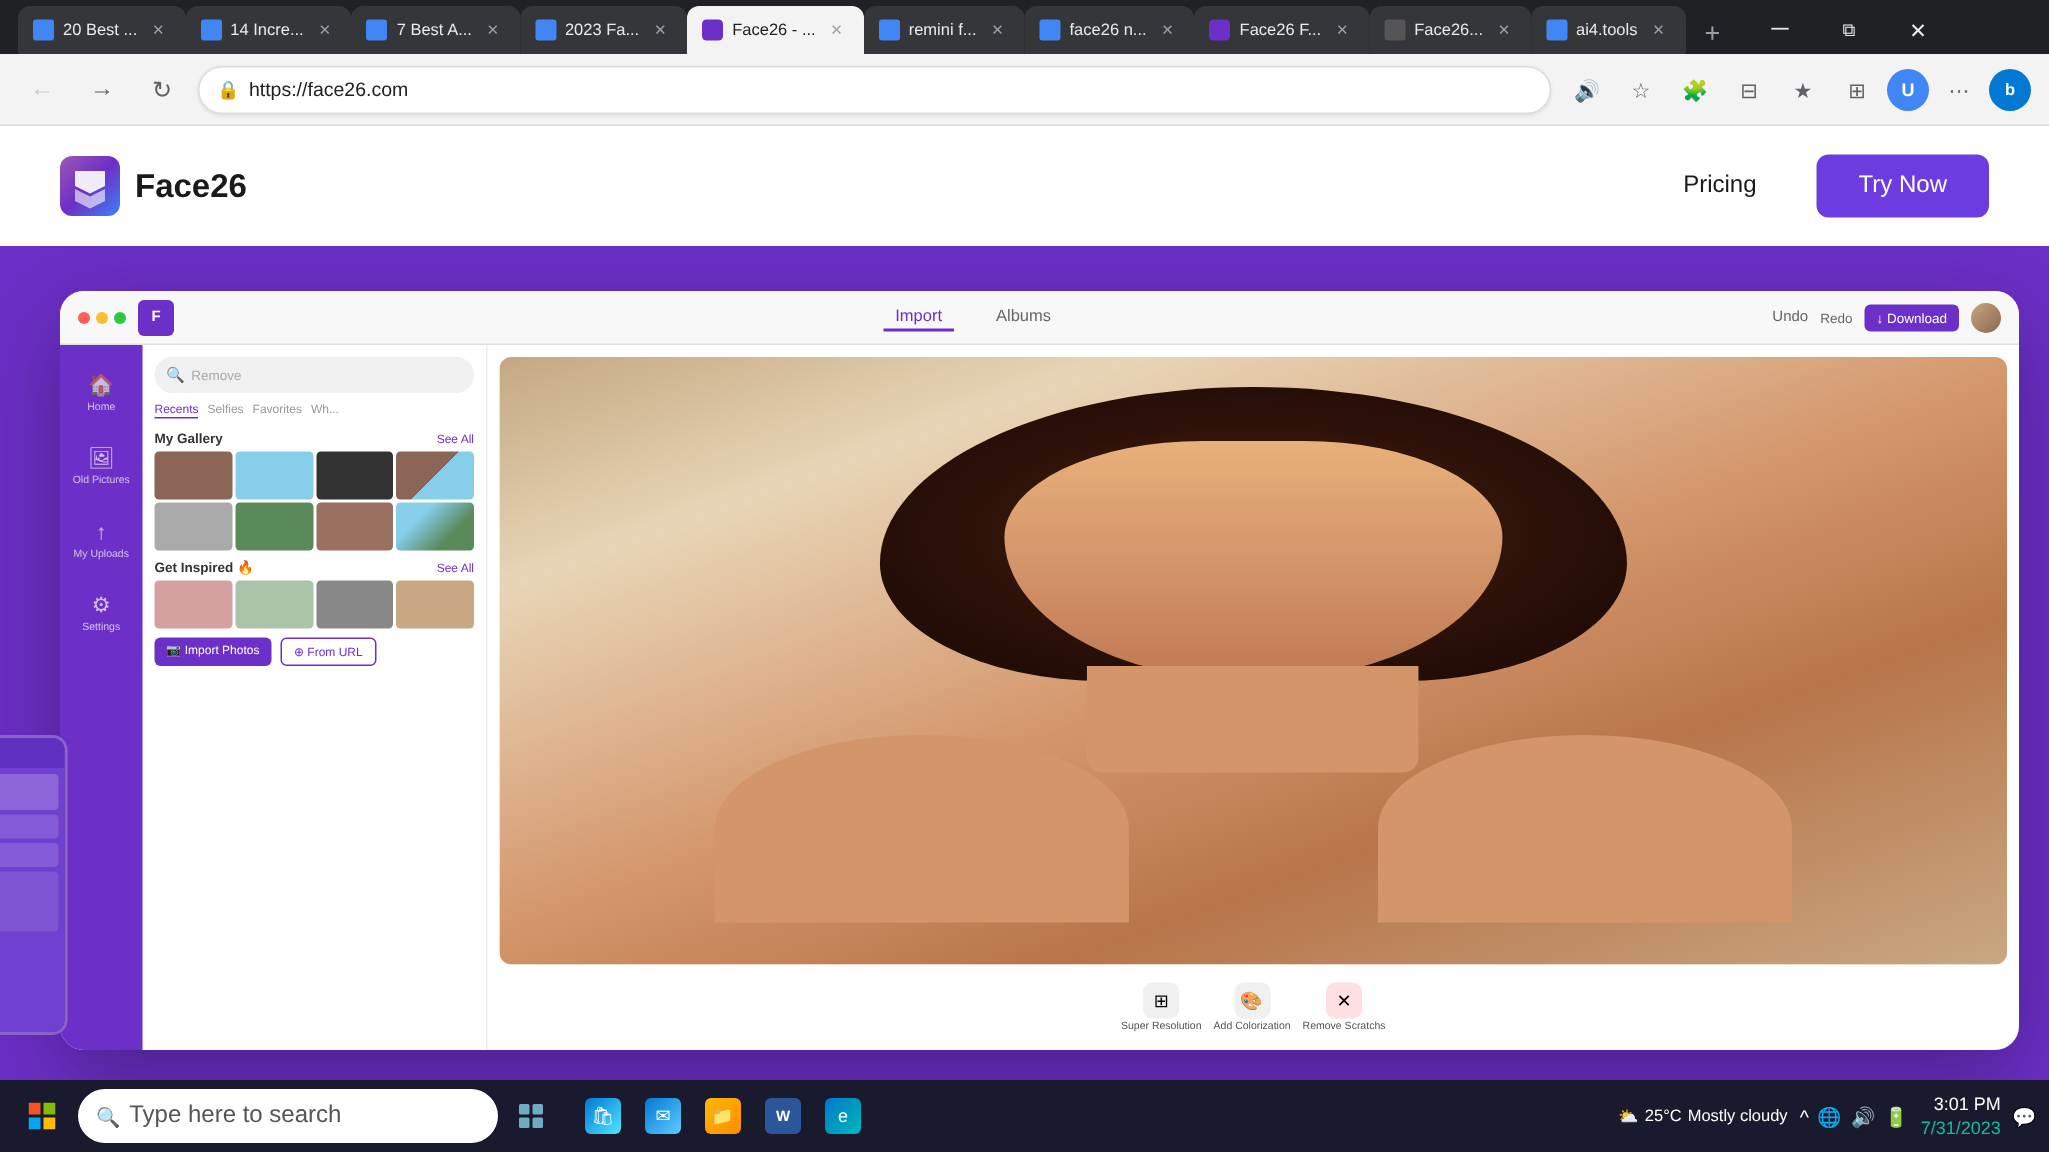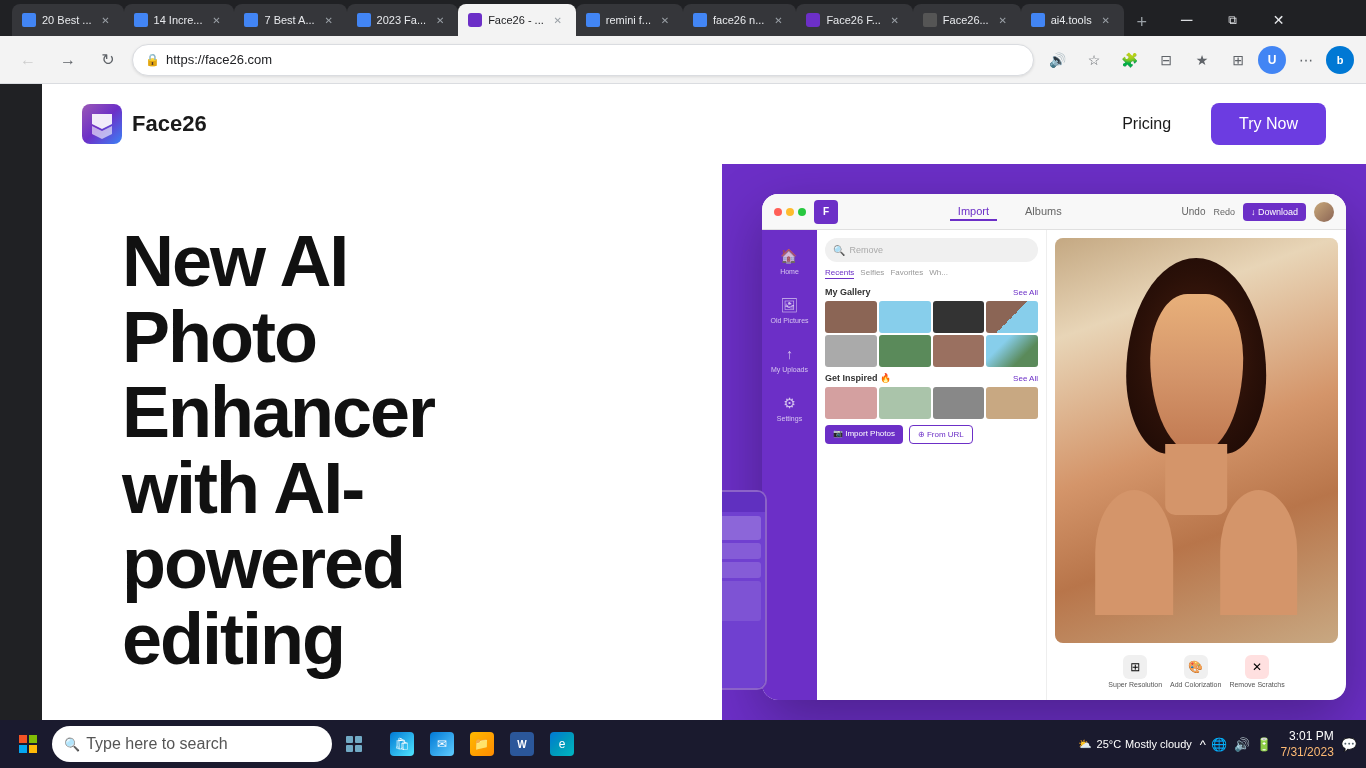--- a/index.html
+++ b/index.html
@@ -24,21 +24,21 @@
     .nav-btn.disabled { color: #ccc; cursor: default; }
     .address-bar { flex: 1; height: 32px; background: white; border-radius: 16px; display: flex; align-items: center; padding: 0 12px; gap: 6px; border: 1px solid #dadce0; box-shadow: 0 1px 3px rgba(0,0,0,0.1); }
     .address-lock { color: #5f6368; font-size: 12px; }
     .address-text { font-size: 13px; color: #202124; flex: 1; }
     .nav-actions { display: flex; align-items: center; gap: 4px; }
     .nav-action-btn { width: 32px; height: 32px; border-radius: 50%; display: flex; align-items: center; justify-content: center; cursor: pointer; color: #5f6368; font-size: 14px; }
     .profile-btn { width: 28px; height: 28px; border-radius: 50%; background: #4285f4; display: flex; align-items: center; justify-content: center; color: white; font-size: 12px; font-weight: bold; cursor: pointer; }
     .bing-btn { width: 28px; height: 28px; border-radius: 50%; background: #0078d4; display: flex; align-items: center; justify-content: center; color: white; font-size: 11px; font-weight: bold; cursor: pointer; }
 
     
-    .website { flex: 1; background: white; display: flex; flex-direction: column; overflow: hidden; position: relative; margin-left: 42px; }
+    .website { flex: 1; background: white; display: flex; flex-direction: column; overflow: hidden; position: relative; }
 
     
     .site-header { height: 80px; display: flex; align-items: center; padding: 0 40px; background: white; position: relative; z-index: 10; }
     .site-logo { display: flex; align-items: center; gap: 10px; }
     .logo-icon { width: 40px; height: 40px; }
     .logo-text { font-size: 22px; font-weight: 700; color: #1a1a1a; }
     .site-nav { margin-left: auto; display: flex; align-items: center; gap: 40px; }
     .nav-link { font-size: 16px; color: #1a1a1a; text-decoration: none; cursor: pointer; }
     .try-now-btn { background: #6c3ce1; color: white; border: none; padding: 12px 28px; border-radius: 8px; font-size: 16px; cursor: pointer; font-weight: 500; }
 
@@ -114,21 +114,21 @@
     .taskbar { height: 48px; background: #1a1a2e; display: flex; align-items: center; padding: 0 8px; gap: 4px; position: relative; }
     .taskbar-start { width: 40px; height: 40px; display: flex; align-items: center; justify-content: center; cursor: pointer; }
     .taskbar-search { width: 280px; height: 36px; background: white; border-radius: 18px; display: flex; align-items: center; padding: 0 12px; gap: 6px; }
     .taskbar-search-icon { color: #555; font-size: 13px; }
     .taskbar-search-text { font-size: 16px; color: #555; }
     .taskbar-apps { display: flex; gap: 4px; padding: 0 8px; }
     .taskbar-app { width: 36px; height: 36px; border-radius: 4px; display: flex; align-items: center; justify-content: center; cursor: pointer; }
     .taskbar-right { margin-left: auto; display: flex; align-items: center; gap: 8px; }
     .taskbar-time { text-align: right; }
     .taskbar-clock { font-size: 12px; color: white; line-height: 1.3; }
-    .taskbar-date { font-size: 12px; color: #fdba74; }
+    .taskbar-date { font-size: 12px; color: #14b8a6; }
     .taskbar-icon { color: white; font-size: 13px; cursor: pointer; }
     .weather-info { display: flex; align-items: center; gap: 4px; color: white; font-size: 11px; }
 
     
     .win-logo { width: 18px; height: 18px; }
   </style>
 </head>
 <body>
 
 <div class="browser-frame">
@@ -250,30 +250,20 @@
         <span class="logo-text">Face26</span>
       </div>
       <div class="site-nav">
         <a class="nav-link">Pricing</a>
         <button class="try-now-btn">Try Now</button>
       </div>
     </div>
 
     <div class="hero">
 
-      <div class="hero-left">
-        <h1 class="hero-heading">
-          <span>New AI</span><br>
-          <span>Photo</span><br>
-          <span>Enhancer</span><br>
-          <span>with AI-</span><br>
-          <span>powered</span><br>
-          <span>editing</span>
-        </h1>
-      </div>
 
       <div class="hero-right">
 
         <div class="phone-mockup">
           <div class="phone-inner">
             <div class="phone-top"></div>
 
             <div style="padding:4px; display:flex; flex-direction:column; gap:3px; flex:1; overflow:hidden;">
               <div style="background:rgba(255,255,255,0.2); height:24px; border-radius:3px;"></div>
               <div style="background:rgba(255,255,255,0.15); height:16px; border-radius:3px;"></div>

